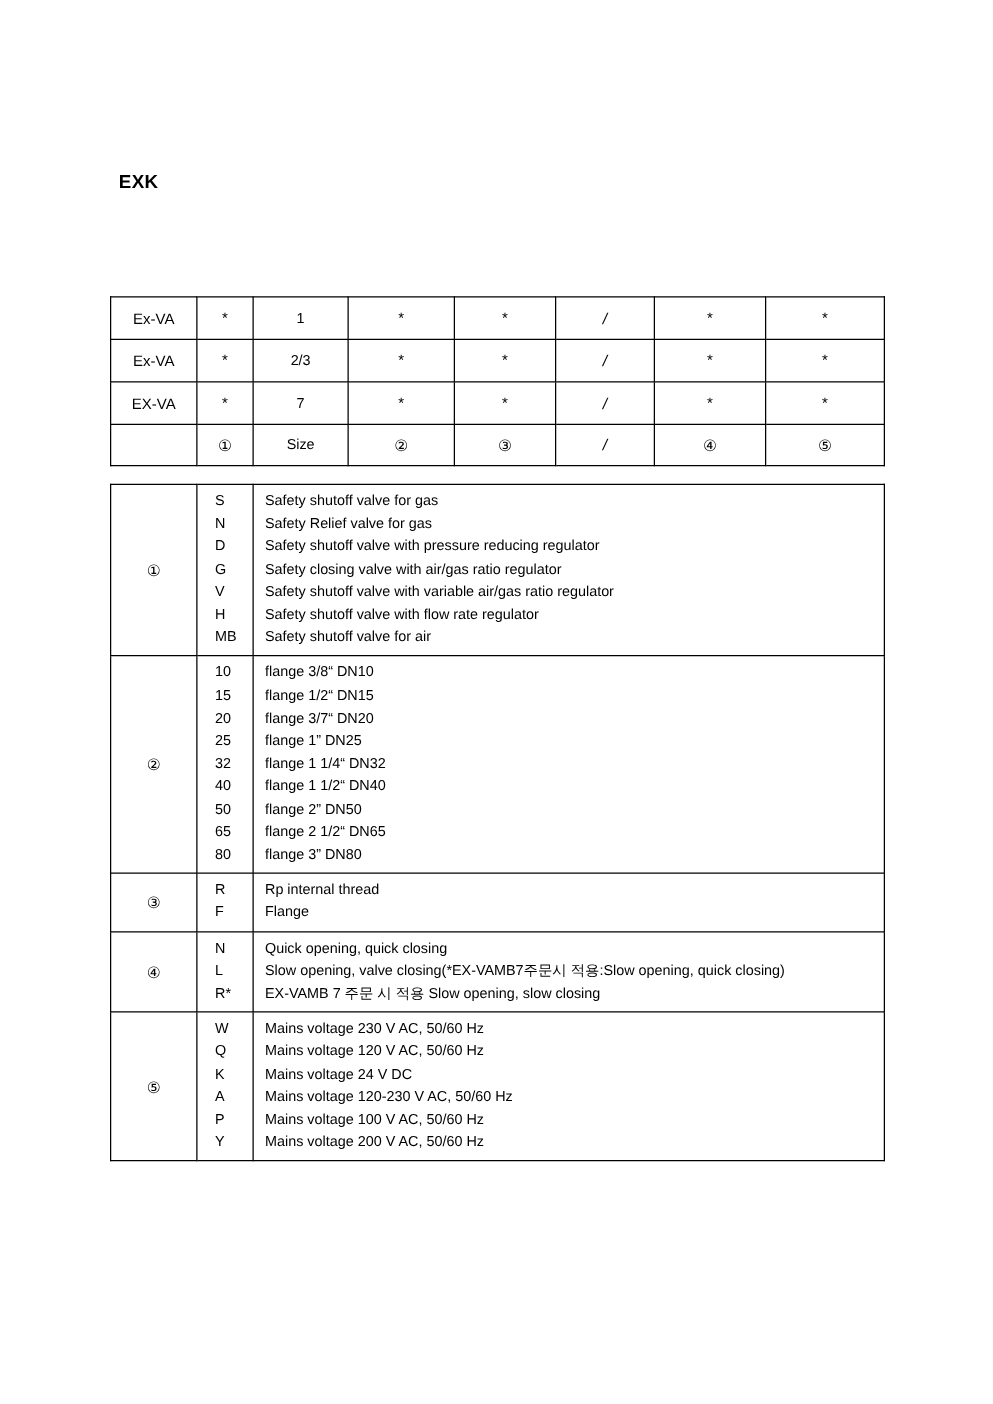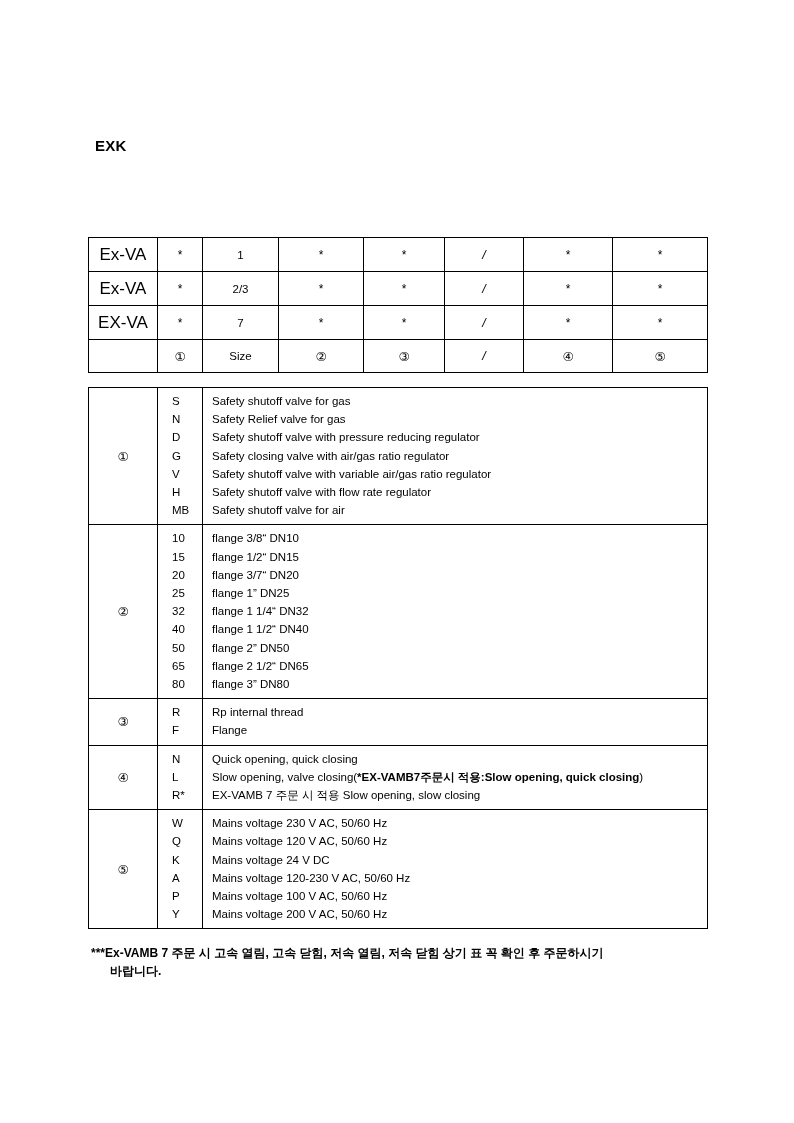--- a/index.html
+++ b/index.html
@@ -75,21 +75,21 @@
   #code-table {
     left: 88px;
     top: 237px;
     width: 619px;
   }
   #code-table td {
     height: 33px;
     text-align: center;
     font-size: 11.5px;
   }
-  #code-table td.prefix { font-size: 17px; }
+  #code-table td.prefix { font-size: 12px; }
   #code-table .asterisk { font-size: 12px; line-height: 1; }
   #code-table .slash { font-size: 12.5px; font-style: italic; }
   #code-table tr.legend-row td { height: 32px; }
 
   
   #desc-table {
     left: 88px;
     top: 387px;
     width: 619px;
   }
@@ -106,21 +106,21 @@
     font-size: 11.5px;
     white-space: pre-line;
   }
   #desc-table td.desc-col {
     padding: 4px 0 5px 9px;
     vertical-align: top;
     line-height: 18.2px;
     font-size: 11.5px;
   }
   #desc-table .desc-line { white-space: nowrap; }
-  #desc-table .bold-note { font-weight: bold; }
+  #desc-table .bold-note { font-weight: normal; }
 
   
   .footer-note {
     position: absolute;
     left: 91px;
     top: 944px;
     width: 625px;
     font-size: 12px;
     font-weight: bold;
     line-height: 18px;
@@ -279,18 +279,14 @@
           <div class="desc-line">Mains voltage 120 V AC, 50/60 Hz</div>
           <div class="desc-line">Mains voltage 24 V DC</div>
           <div class="desc-line">Mains voltage 120-230 V AC, 50/60 Hz</div>
           <div class="desc-line">Mains voltage 100 V AC, 50/60 Hz</div>
           <div class="desc-line">Mains voltage 200 V AC, 50/60 Hz</div>
         </td>
       </tr>
     </tbody>
   </table>
 
-  <div class="footer-note">
-    <span>***Ex-VAMB 7 주문 시 고속 열림, 고속 닫힘, 저속 열림, 저속 닫힘 상기 표 꼭 확인 후 주문하시기</span>
-    <span class="l2">바랍니다.</span>
-  </div>
 
 </div>
 
 </body></html>

